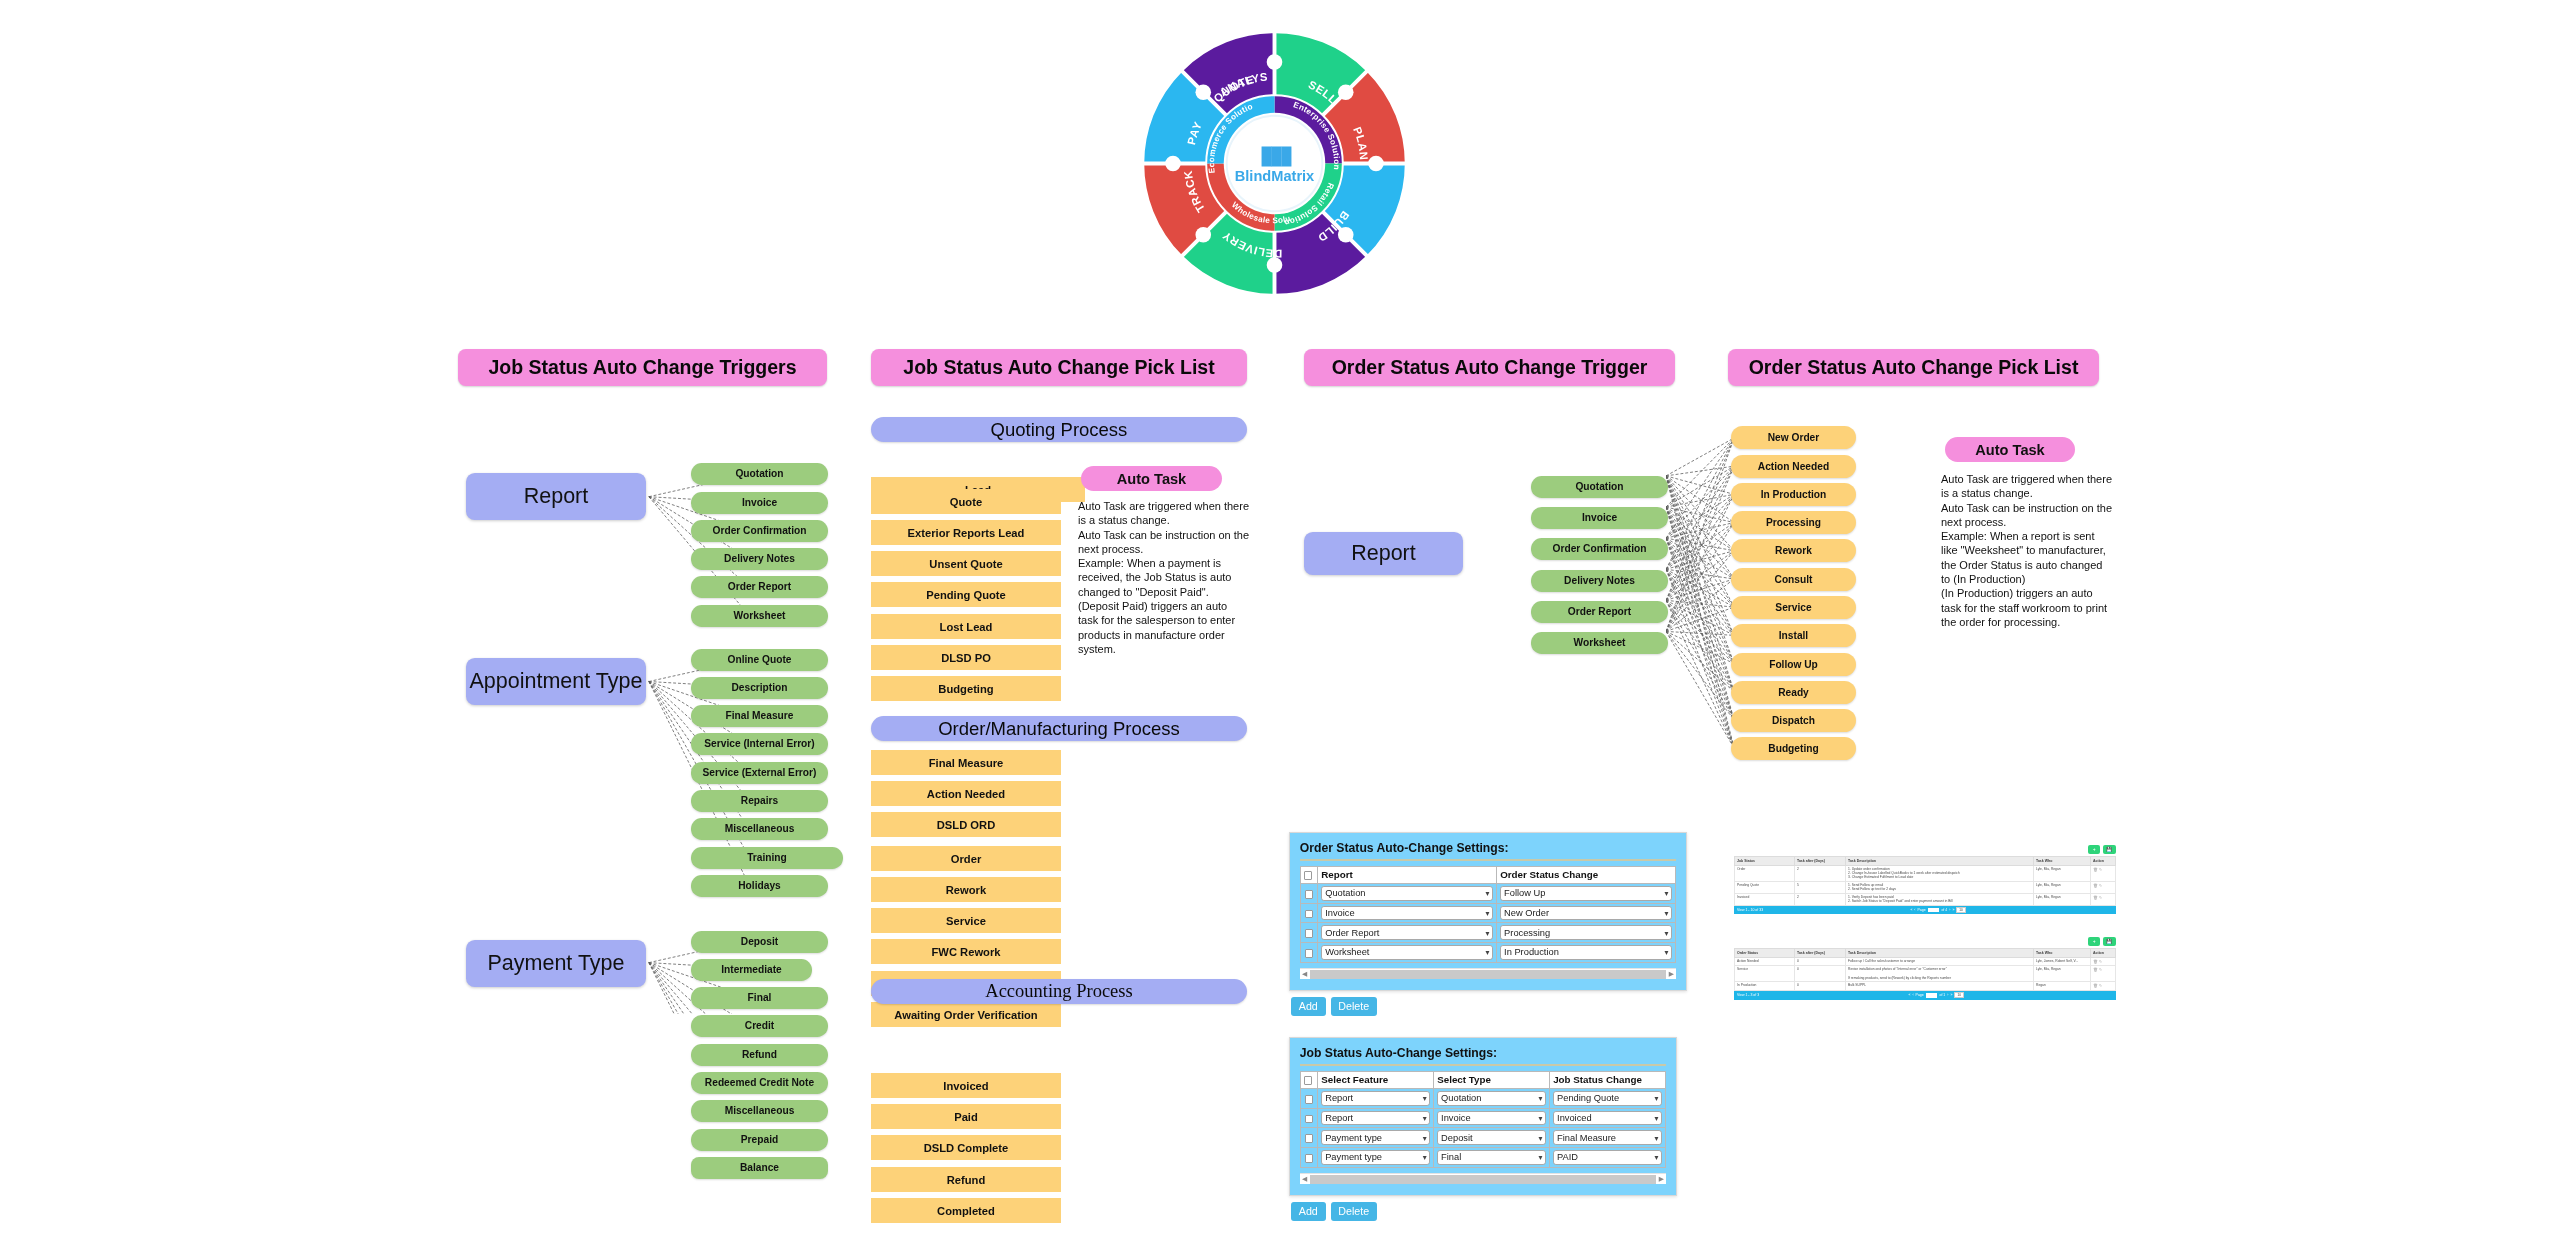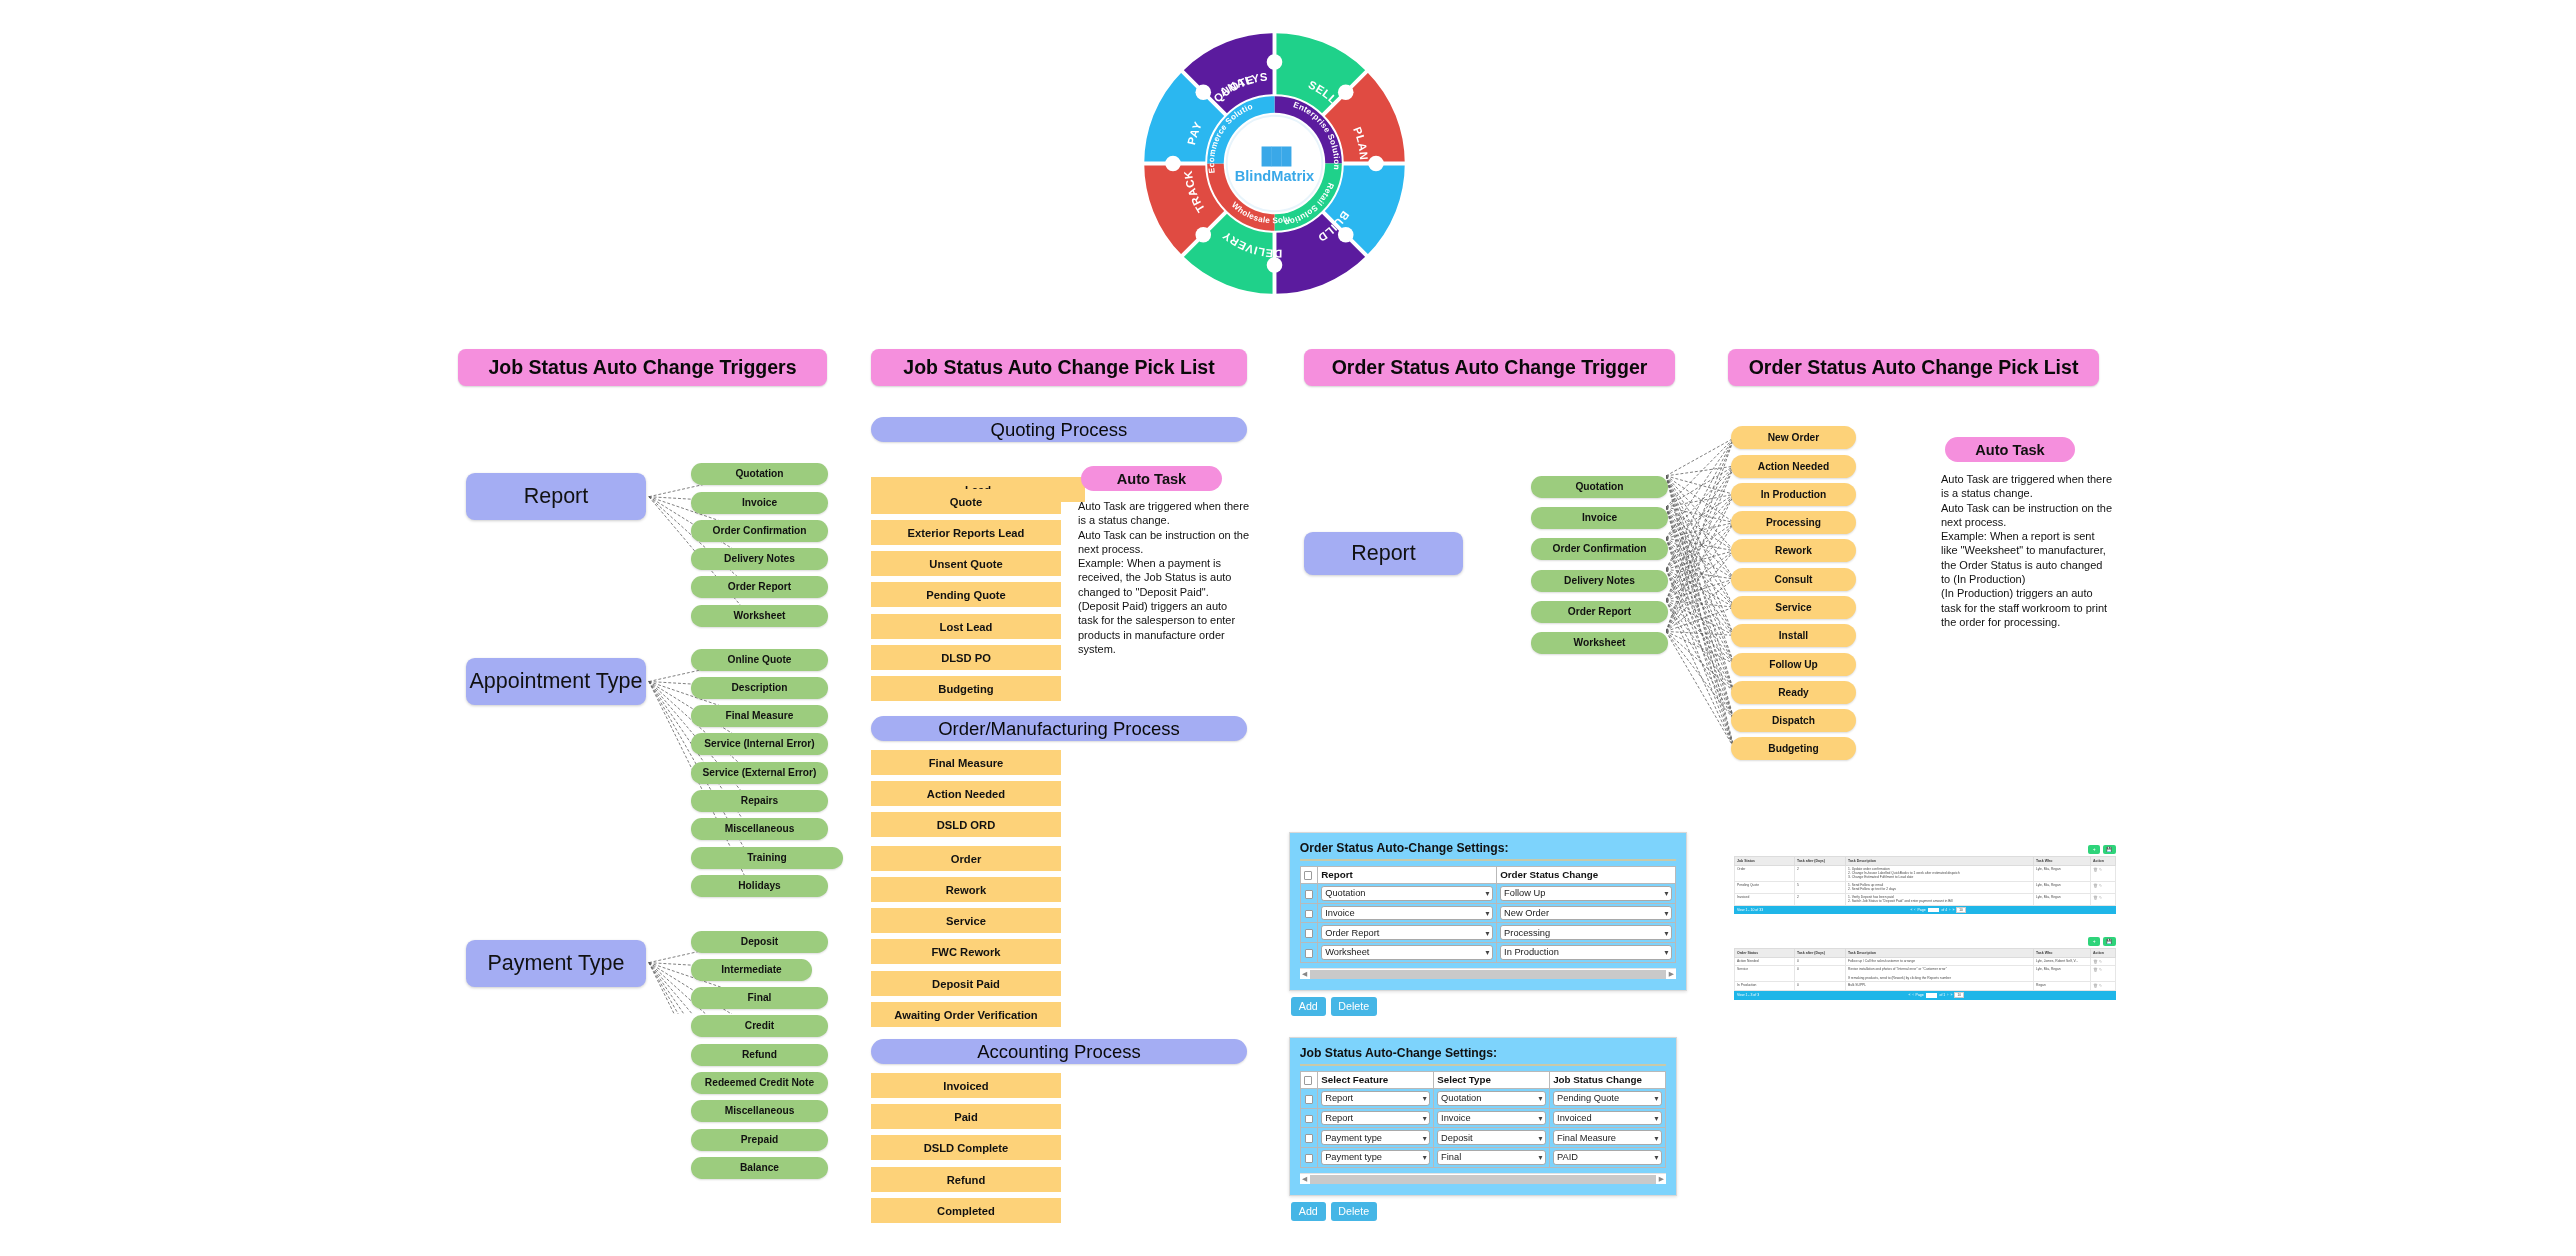--- a/index.html
+++ b/index.html
@@ -256,21 +256,21 @@
 <div class="green-pill" style="left:691px; top:875px; width:137px;">Holidays</div>
 
 <div class="green-pill" style="left:691px; top:931px; width:137px;">Deposit</div>
 <div class="green-pill" style="left:691px; top:959px; width:121px;">Intermediate</div>
 <div class="green-pill" style="left:691px; top:987px; width:137px;">Final</div>
 <div class="green-pill" style="left:691px; top:1015px; width:137px;">Credit</div>
 <div class="green-pill" style="left:691px; top:1044px; width:137px;">Refund</div>
 <div class="green-pill" style="left:691px; top:1072px; width:137px;">Redeemed Credit Note</div>
 <div class="green-pill" style="left:691px; top:1100px; width:137px;">Miscellaneous</div>
 <div class="green-pill" style="left:691px; top:1129px; width:137px;">Prepaid</div>
-<div class="green-pill" style="left:691px; top:1157px; width:137px;">Balance</div>
+<div class="green-pill" style="left:691px; top:1157px; width:137px;border-radius:8px;">Balance</div>
 
 <div class="col-title" style="left:871px; top:349px; width:376px;">Job Status Auto Change Pick List</div>
 
 <div class="sub-title" style="left:871px; top:417px; width:376px;">Quoting Process</div>
 <div class="orange-bar" style="left:871px; top:477px; width:214px;">Lead</div>
 <div class="orange-bar" style="left:871px; top:489px; width:190px;">Quote</div>
 <div class="orange-bar" style="left:871px; top:520px; width:190px;">Exterior Reports Lead</div>
 <div class="orange-bar" style="left:871px; top:551px; width:190px;">Unsent Quote</div>
 <div class="orange-bar" style="left:871px; top:582px; width:190px;">Pending Quote</div>
 <div class="orange-bar" style="left:871px; top:614px; width:190px;">Lost Lead</div>
@@ -287,21 +287,21 @@
 <div class="orange-bar" style="left:871px; top:750px; width:190px;">Final Measure</div>
 <div class="orange-bar" style="left:871px; top:781px; width:190px;">Action Needed</div>
 <div class="orange-bar" style="left:871px; top:812px; width:190px;">DSLD ORD</div>
 <div class="orange-bar" style="left:871px; top:846px; width:190px;">Order</div>
 <div class="orange-bar" style="left:871px; top:877px; width:190px;">Rework</div>
 <div class="orange-bar" style="left:871px; top:908px; width:190px;">Service</div>
 <div class="orange-bar" style="left:871px; top:939px; width:190px;">FWC Rework</div>
 <div class="orange-bar" style="left:871px; top:971px; width:190px;">Deposit Paid</div>
 <div class="orange-bar" style="left:871px; top:1002px; width:190px;">Awaiting Order Verification</div>
 
-<div class="sub-title" style="left:871px; top:1039px; width:376px;">Accounting Process</div>
+<div class="sub-title" style="left:871px; top:979px; width:376px;font-family:Liberation Serif, serif;">Accounting Process</div>
 <div class="orange-bar" style="left:871px; top:1073px; width:190px;">Invoiced</div>
 <div class="orange-bar" style="left:871px; top:1104px; width:190px;">Paid</div>
 <div class="orange-bar" style="left:871px; top:1135px; width:190px;">DSLD Complete</div>
 <div class="orange-bar" style="left:871px; top:1167px; width:190px;">Refund</div>
 <div class="orange-bar" style="left:871px; top:1198px; width:190px;">Completed</div>
 
 <div class="col-title" style="left:1304px; top:349px; width:371px;">Order Status Auto Change Trigger</div>
 
 <div class="blue-box" style="left:1304px; top:532px; width:159px; height:43px;">Report</div>
 

